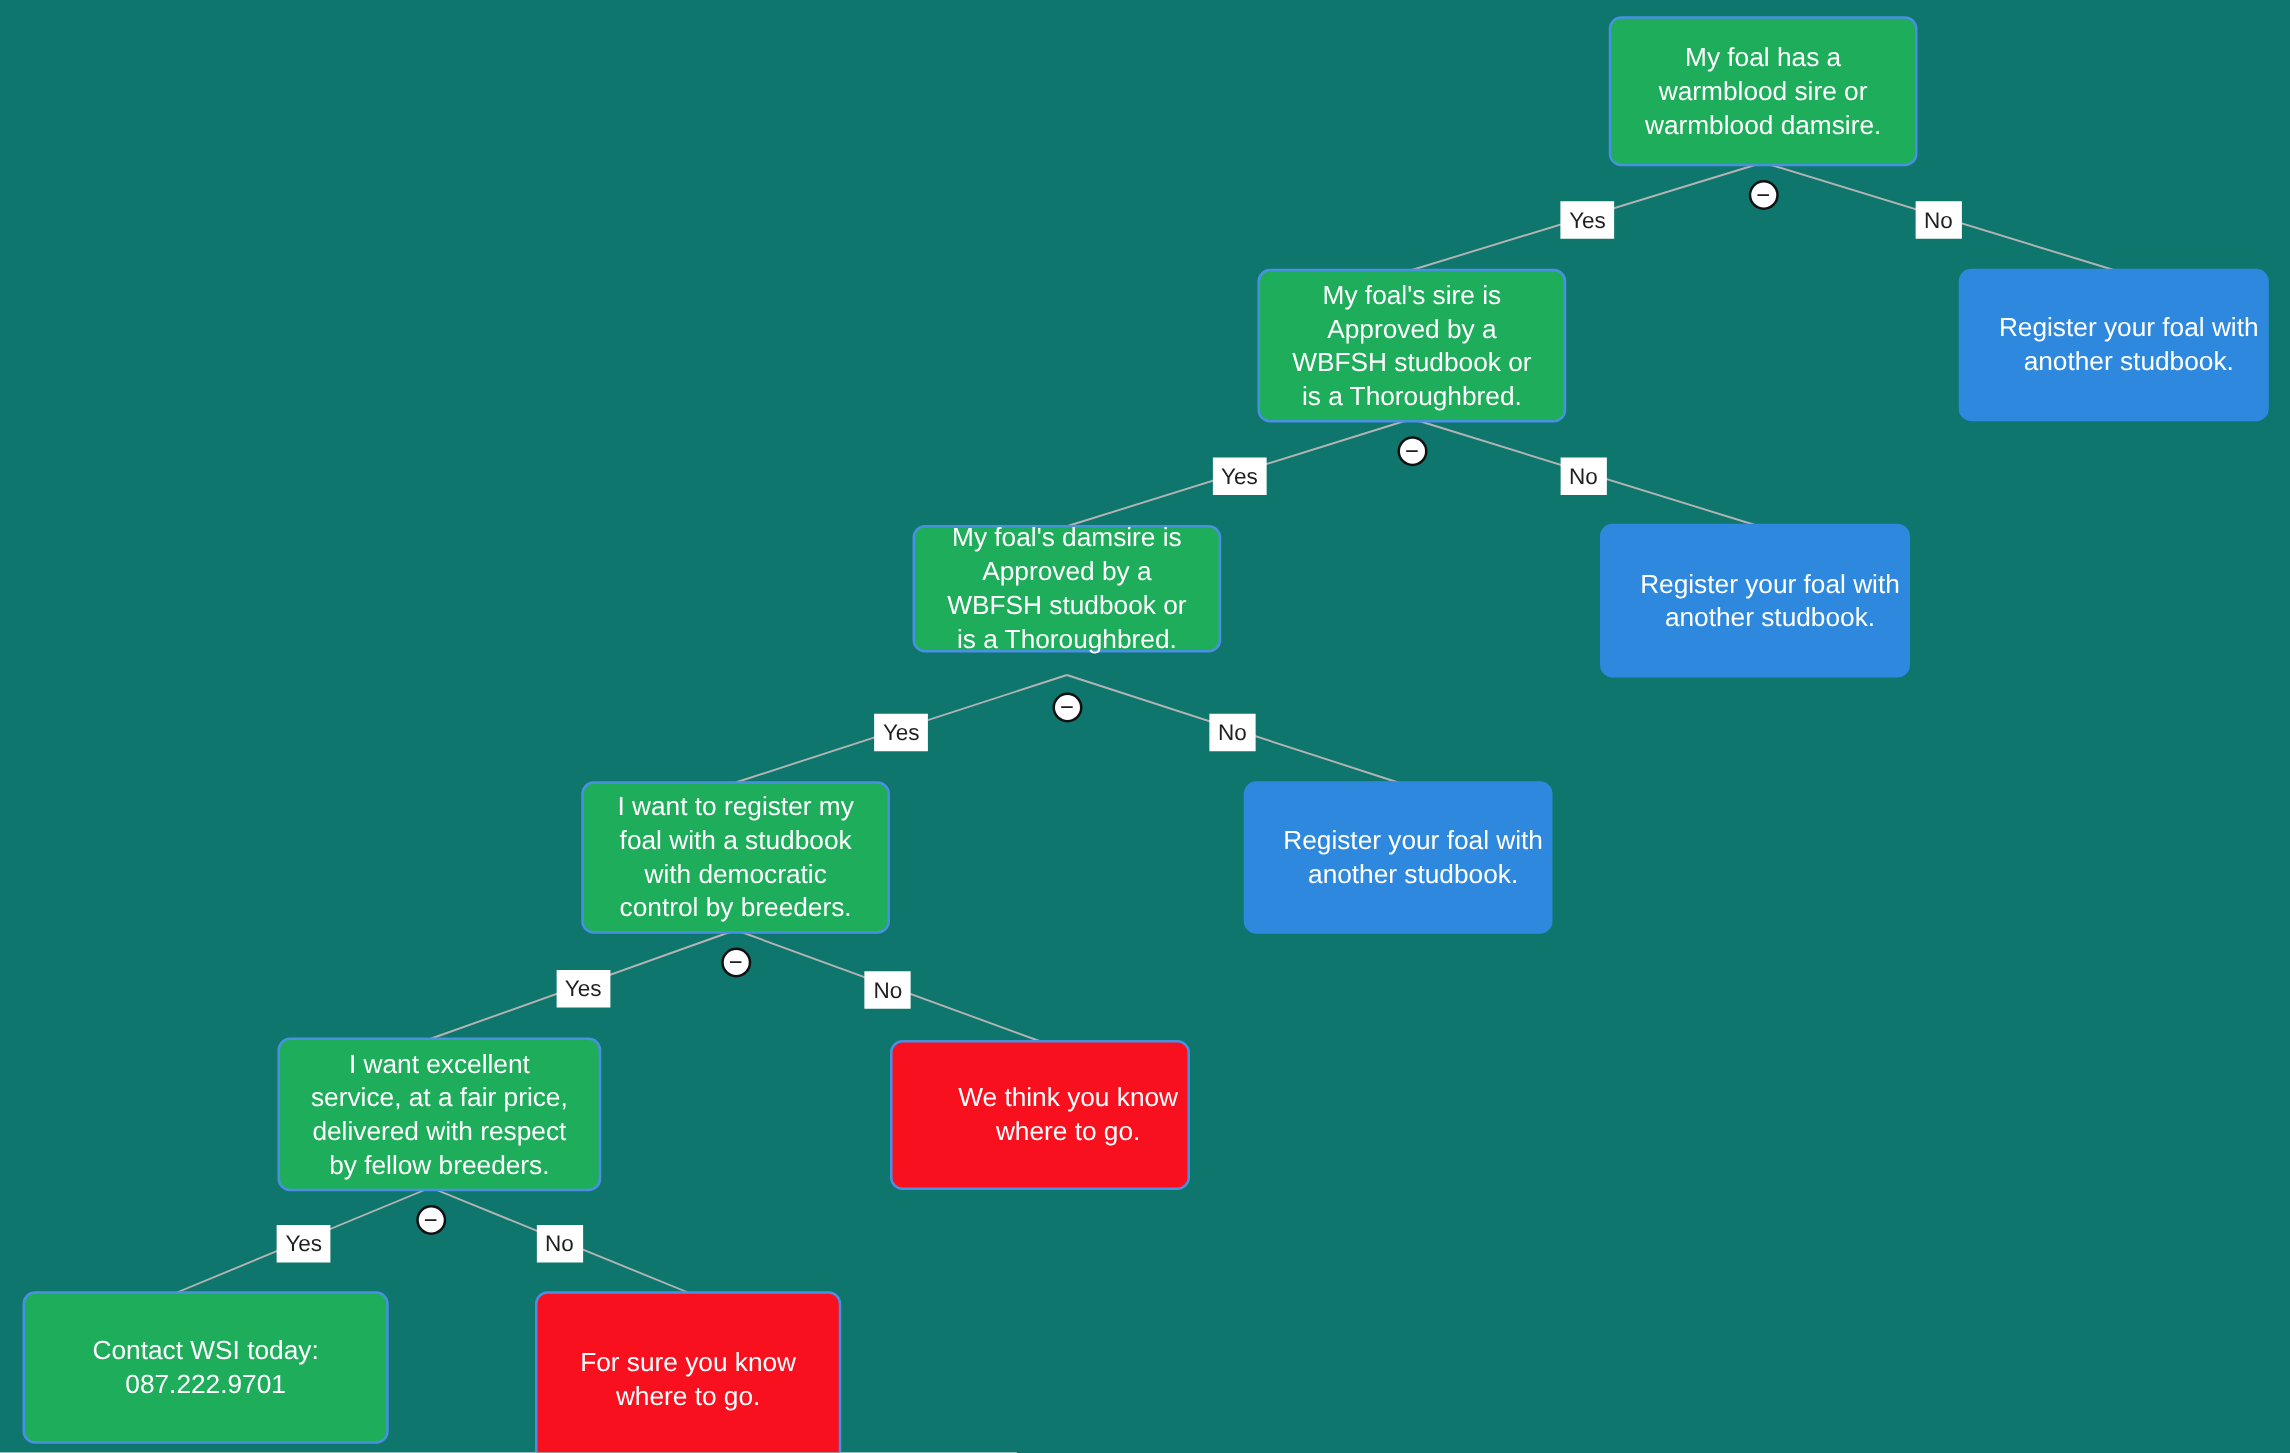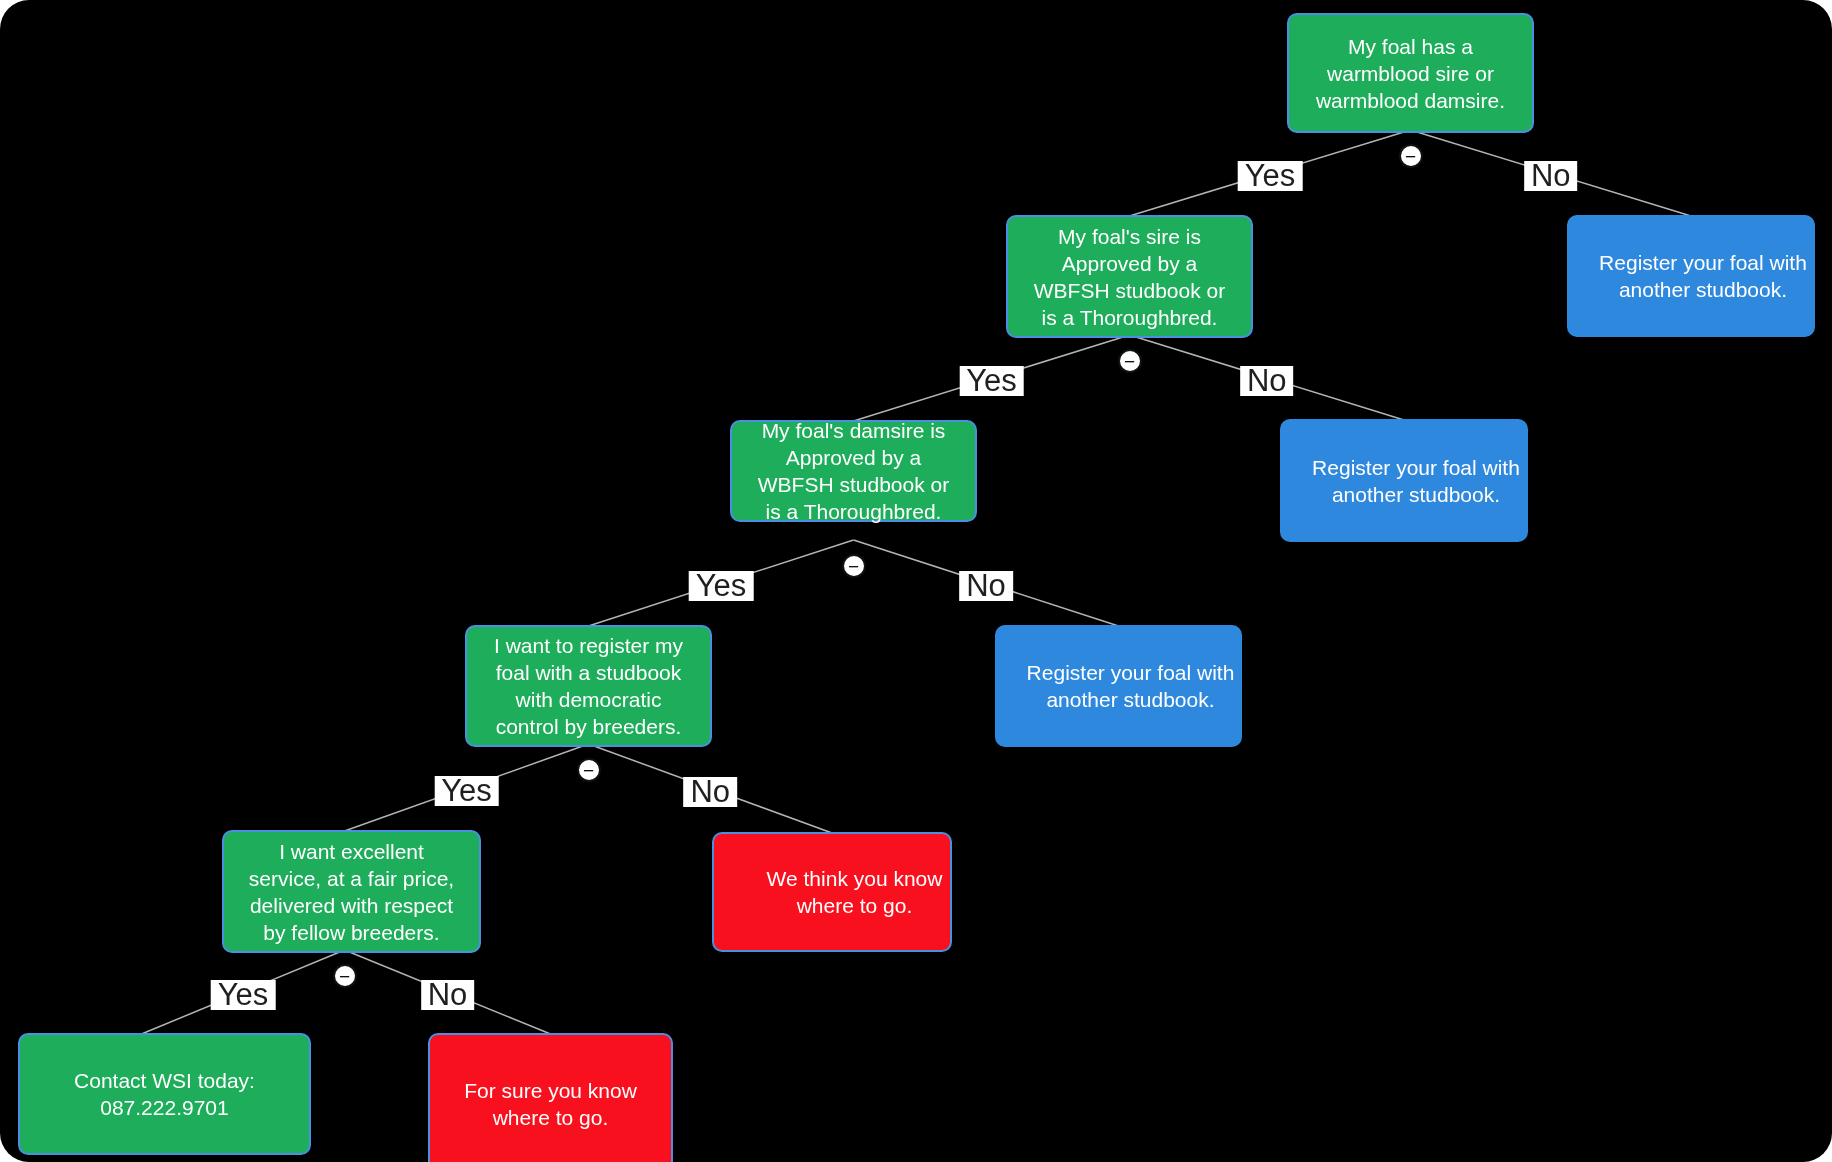--- a/index.html
+++ b/index.html
@@ -25,21 +25,21 @@
   }
   .node .node-text { white-space: pre-line; }
   .node.question { background: var(--question-fill); }
   .node.info { background: var(--info-fill); border-color: var(--info-fill); padding-left: 24px; }
   .node.stop { background: var(--stop-fill); }
   .edge-label {
     position: absolute;
     transform: translate(-50%, -50%);
     background: #ffffff;
     color: var(--edge-label-text);
-    font-size: 31px;
+    font-size: 18px;
     line-height: 30px;
     padding: 0 7px;
     white-space: nowrap;
   }
   .collapse {
     position: absolute;
     box-sizing: border-box;
     width: 24px;
     height: 24px;
     border: 2px solid var(--collapse-color);
@@ -50,21 +50,21 @@
     line-height: 19px;
     display: flex;
     align-items: center;
     justify-content: center;
     cursor: pointer;
   }
 </style>
 </head>
 <body>
 
-<div id="canvas" style="width: 1832px; height: 1162px; background: #000000; border-radius: 29px;">
+<div id="canvas" style="width: 1832px; height: 1162px; background: #0f766e;">
     <svg id="edge-layer" width="1832" height="1162">
       <line x1="1410.5" y1="130" x2="1129.5" y2="216" stroke="#b4b4b4" stroke-width="1.5"></line>
       <line x1="1410.5" y1="130" x2="1691" y2="216" stroke="#b4b4b4" stroke-width="1.5"></line>
       <line x1="1129.5" y1="335" x2="853.5" y2="421" stroke="#b4b4b4" stroke-width="1.5"></line>
       <line x1="1129.5" y1="335" x2="1404" y2="420" stroke="#b4b4b4" stroke-width="1.5"></line>
       <line x1="853.5" y1="540" x2="588.5" y2="626" stroke="#b4b4b4" stroke-width="1.5"></line>
       <line x1="853.5" y1="540" x2="1118.5" y2="626" stroke="#b4b4b4" stroke-width="1.5"></line>
       <line x1="588.5" y1="744" x2="344.5" y2="831" stroke="#b4b4b4" stroke-width="1.5"></line>
       <line x1="588.5" y1="744" x2="832" y2="833" stroke="#b4b4b4" stroke-width="1.5"></line>
       <line x1="344.5" y1="950" x2="141.5" y2="1034" stroke="#b4b4b4" stroke-width="1.5"></line>

